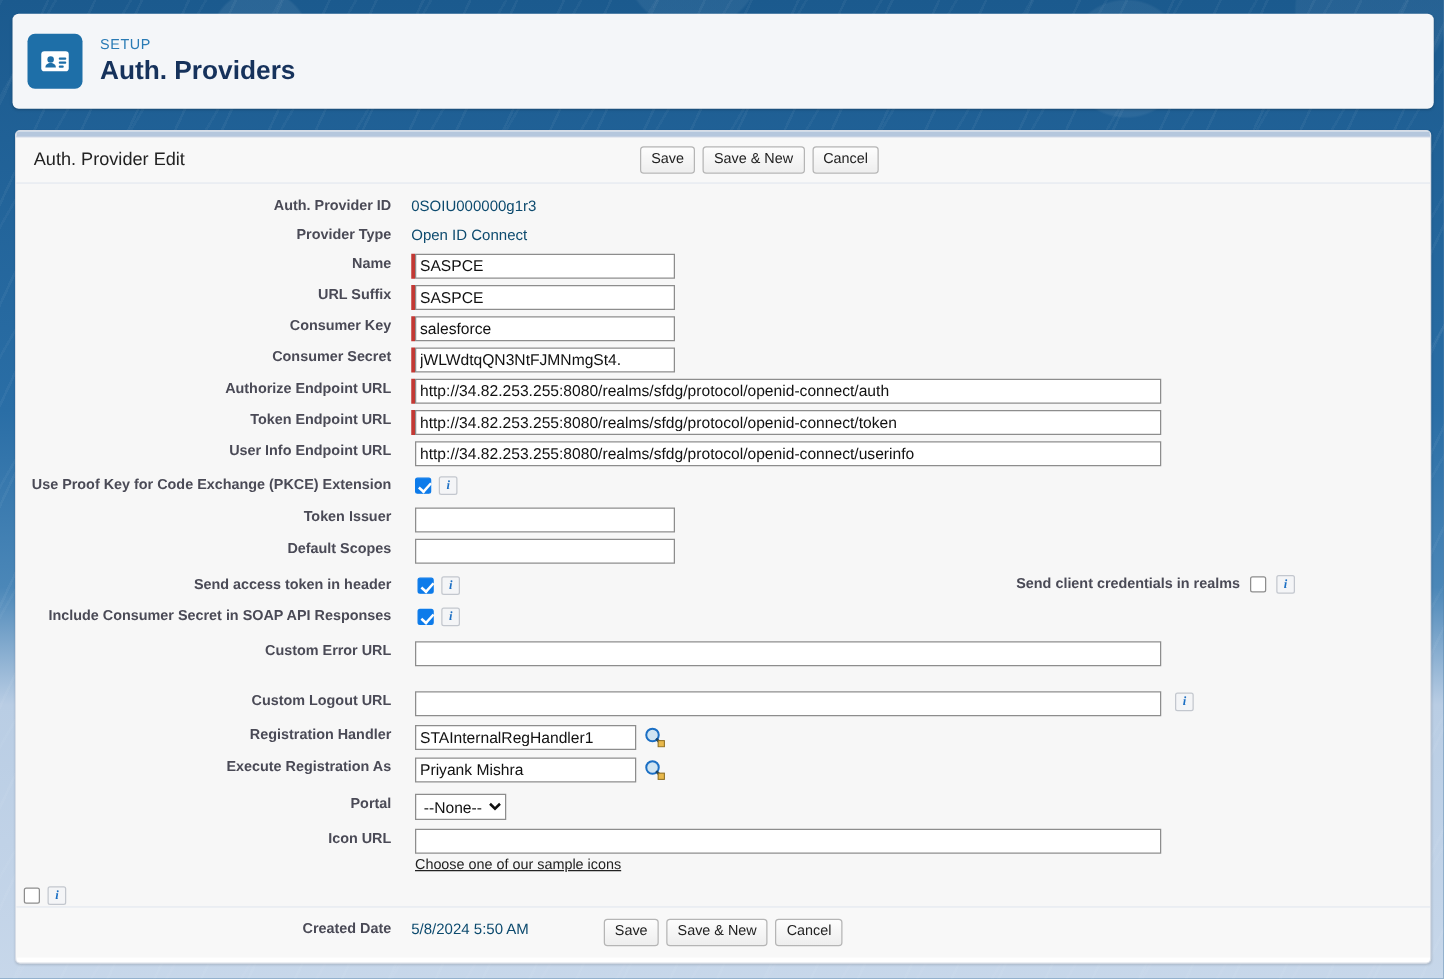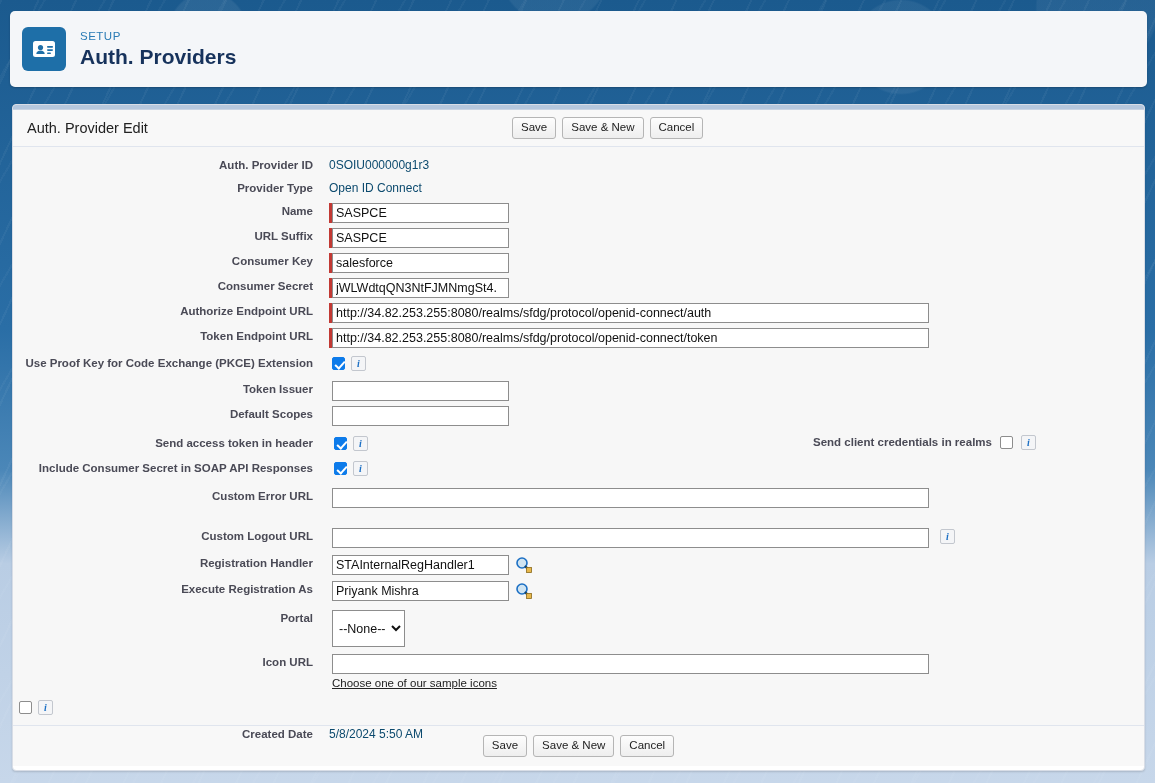--- a/index.html
+++ b/index.html
@@ -159,21 +159,21 @@
   input[type="text"] {
     font-family: "Liberation Sans", sans-serif;
     font-size: 12.5px;
     color: #111;
     border: 1px solid #8d8d8d;
     background: #fff;
     height: 20px;
     padding: 1px 3px;
     outline: none;
   }
-  .in-sm { width: 177px; }
+  .in-sm { width: 208px; }
   .in-lg { width: 597px; }
   .in-md { width: 177px; }
 
   
   .cbx {
     -webkit-appearance: none;
     appearance: none;
     width: 13px; height: 13px;
     border: 1px solid #8d8d8d;
     background: #fff;
@@ -242,21 +242,21 @@
     padding-top: 2px;
     white-space: nowrap;
   }
 
   select {
     font-family: "Liberation Sans", sans-serif;
     font-size: 12.5px;
     color: #111;
     border: 1px solid #8d8d8d;
     background: #fff;
-    height: 37px;
+    height: 21px;
     padding: 1px 2px;
     cursor: pointer;
   }
 
   .sample-link {
     font-size: 11.5px;
     color: #222;
     text-decoration: underline;
     cursor: pointer;
     display: inline-block;
@@ -377,20 +377,26 @@
     <div class="frow">
       <div class="flabel">Token Endpoint URL</div>
       <div class="fvalue">
         <span class="req-wrap">
           <span class="req-bar"></span>
           <input type="text" class="in-lg" value="http://34.82.253.255:8080/realms/sfdg/protocol/openid-connect/token" style="">
         </span>
       </div>
     </div>
 
+    <div class="frow">
+      <div class="flabel">User Info Endpoint URL</div>
+      <div class="fvalue">
+        <input type="text" class="in-lg" style="margin-left: 3px;" value="http://34.82.253.255:8080/realms/sfdg/protocol/openid-connect/userinfo">
+      </div>
+    </div>
 
     <div class="frow" style="margin-top:6px;">
       <div class="flabel">Use Proof Key for Code Exchange (PKCE) Extension</div>
       <div class="fvalue" style="margin-left:3px;">
         <input type="checkbox" class="cbx" checked="" style="">
         <span class="info-btn">i</span>
       </div>
     </div>
 
     <div class="frow" style="margin-top:7px;">

